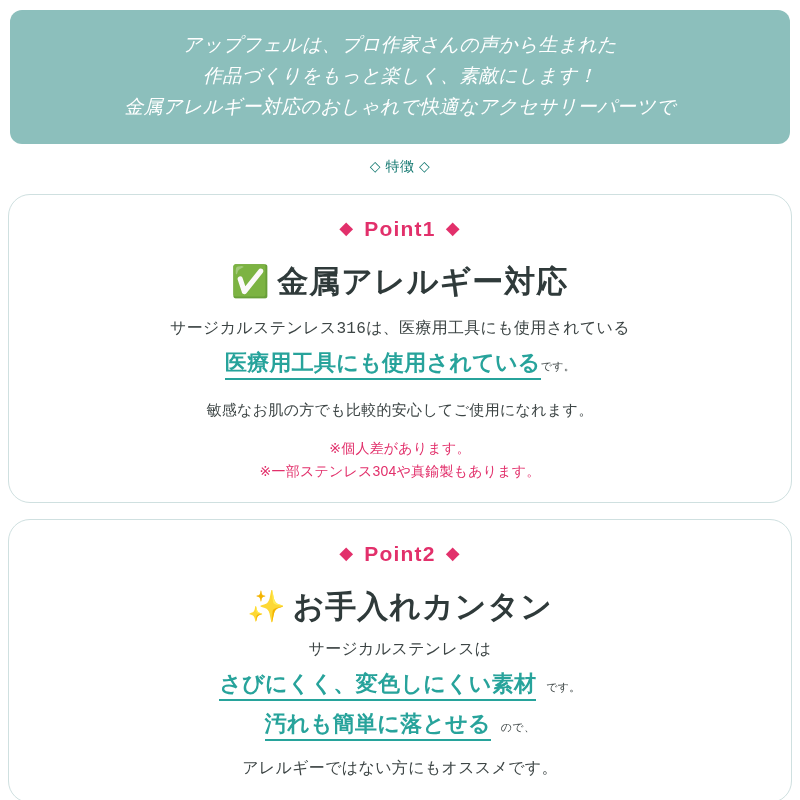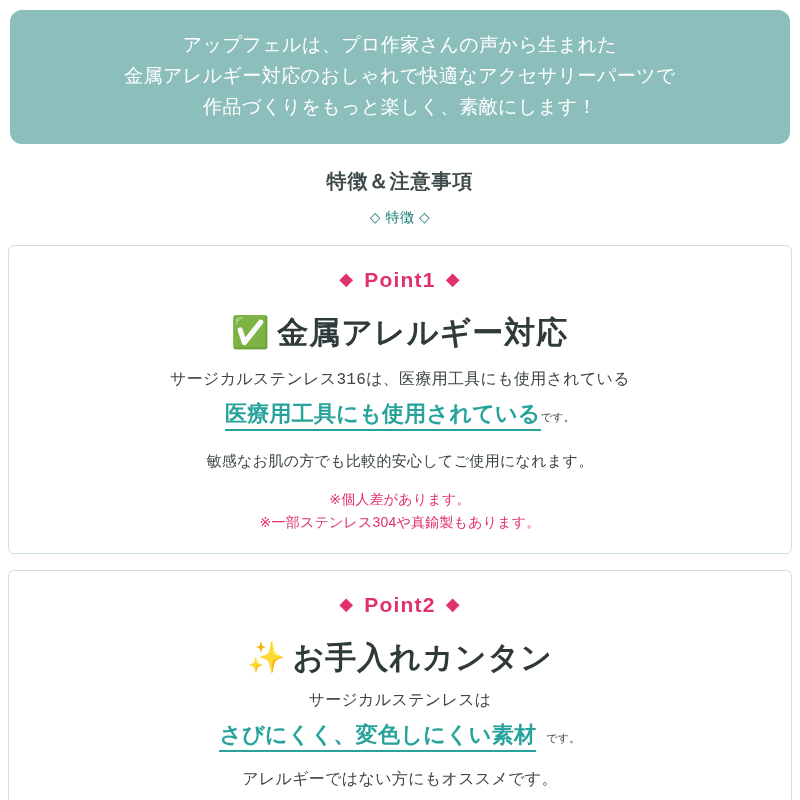--- a/index.html
+++ b/index.html
@@ -28,20 +28,21 @@
     border-radius: 12px;
     padding: 20px 16px 22px 16px;
     text-align: center;
   }
   .banner-line {
     color: #ffffff;
     font-size: 19px;
     line-height: 1.62;
     letter-spacing: 0.4px;
     font-weight: 500;
+    font-style: italic;
   }
 
   
   .section-heading {
     text-align: center;
     font-size: 20px;
     font-weight: bold;
     color: #3f4a4a;
     letter-spacing: 1px;
     margin-top: 24px;
@@ -51,21 +52,21 @@
     font-size: 14px;
     color: #0f766e;
     margin-top: 14px;
     letter-spacing: 0.5px;
   }
 
   
   .card {
     margin: 18px 8px 0 8px;
     border: 1px solid #cfe0e0;
-    border-radius: 6px;
+    border-radius: 22px;
     background: #ffffff;
     padding: 22px 18px 20px 18px;
     text-align: center;
   }
   .card + .card { margin-top: 16px; }
 
   .point-label {
     color: #e2306b;
     font-size: 21px;
     font-weight: bold;
@@ -122,25 +123,24 @@
   .mt10 { margin-top: 10px; }
   .mt18 { margin-top: 18px; }
 </style>
 </head>
 <body>
 
 <div class="page">
 
   <div class="banner">
     <div class="banner-line">アップフェルは、プロ作家さんの声から生まれた</div>
+    <div class="banner-line">作品づくりをもっと楽しく、素敵にします！</div>
     <div class="banner-line">金属アレルギー対応のおしゃれで快適なアクセサリーパーツで</div>
-    <div class="banner-line">作品づくりをもっと楽しく、素敵にします！</div>
   </div>
 
-  <div class="section-heading">特徴＆注意事項</div>
   <div class="subheading">◇ 特徴 ◇</div>
 
   <div class="card">
     <div class="point-label">
       <span class="diamond left">◆</span><span>Point1</span><span class="diamond right">◆</span>
     </div>
 
     <div class="point-title">
       <span class="emoji">✅</span><span>金属アレルギー対応</span>
     </div>
@@ -165,17 +165,20 @@
     <div class="point-title">
       <span class="emoji">✨</span><span>お手入れカンタン</span>
     </div>
 
     <div class="body-line mt10">サージカルステンレスは</div>
 
     <div class="body-line tight">
       <span class="hl">さびにくく、変色しにくい素材</span>&nbsp;<span class="plain-after">です。</span>
     </div>
 
+    <div class="body-line tight">
+      <span class="hl">汚れも簡単に落とせる</span>&nbsp;<span class="plain-after">ので、</span>
+    </div>
 
     <div class="body-line">アレルギーではない方にもオススメです。</div>
   </div>
 
 </div>
 
 </body></html>

